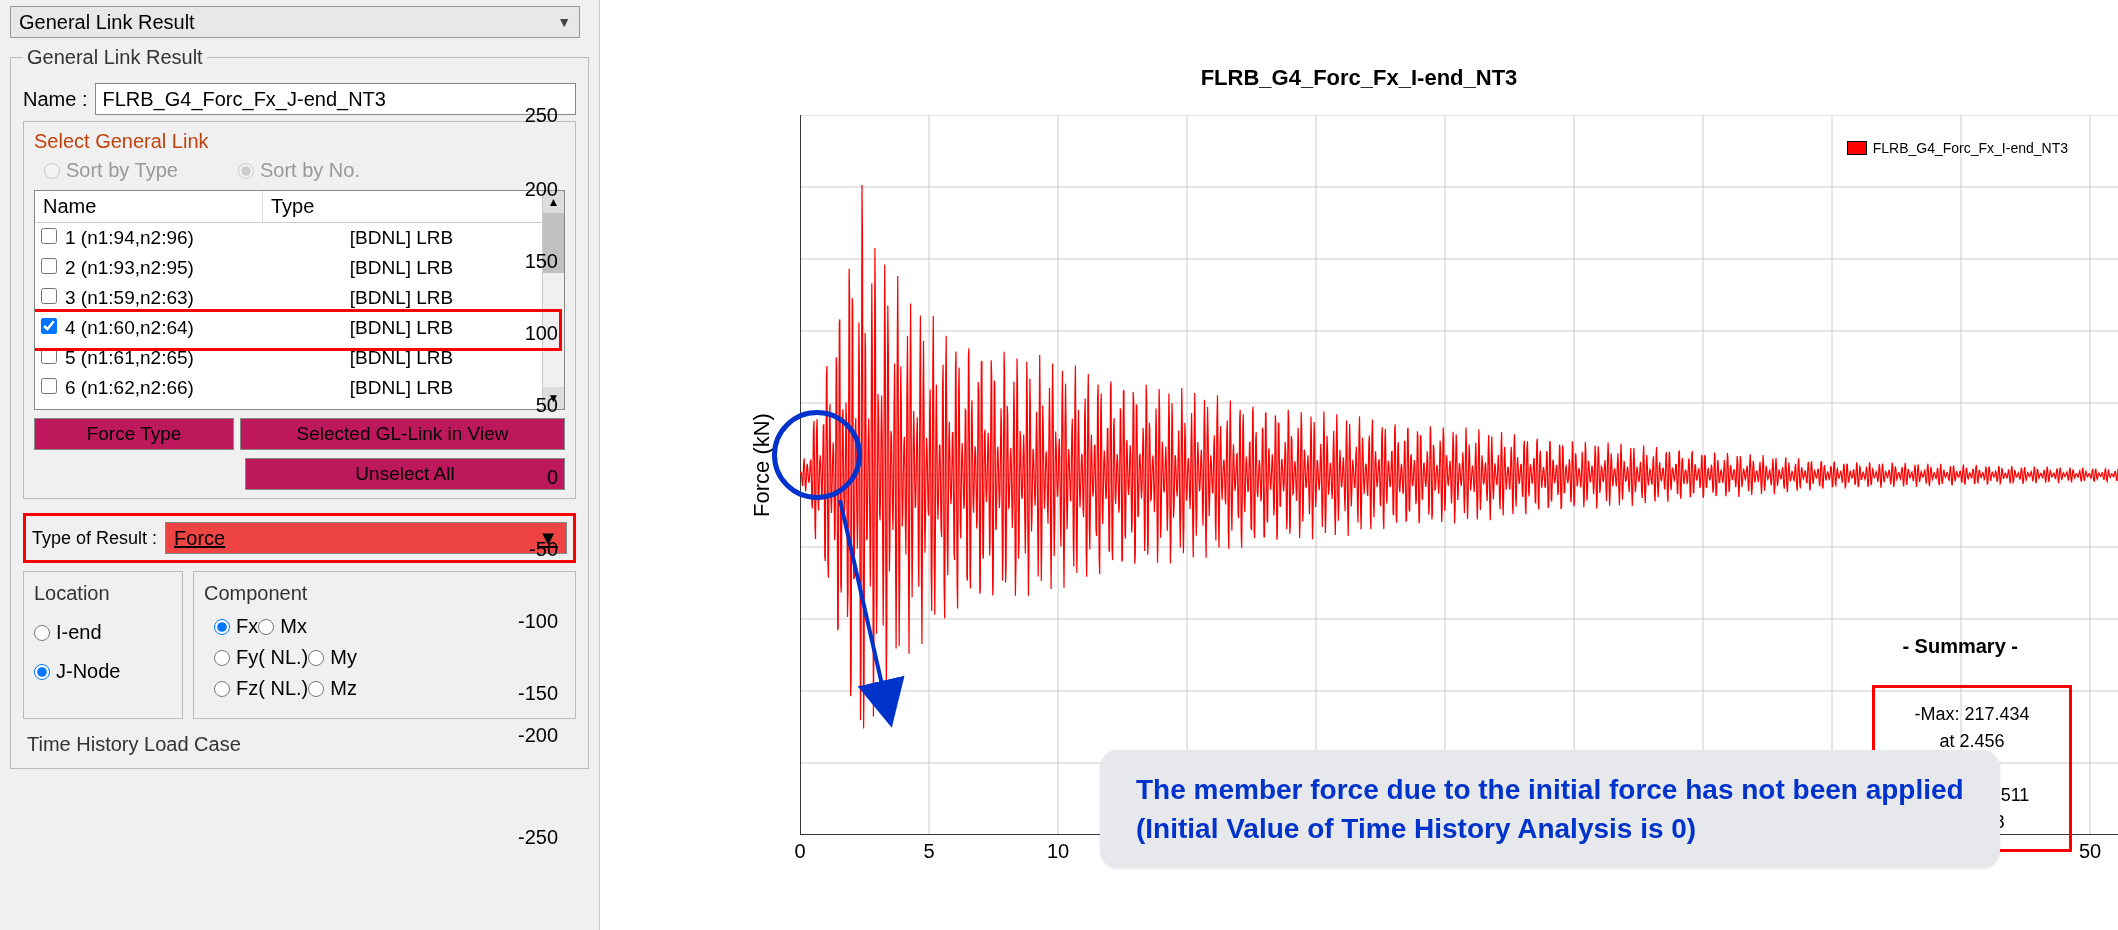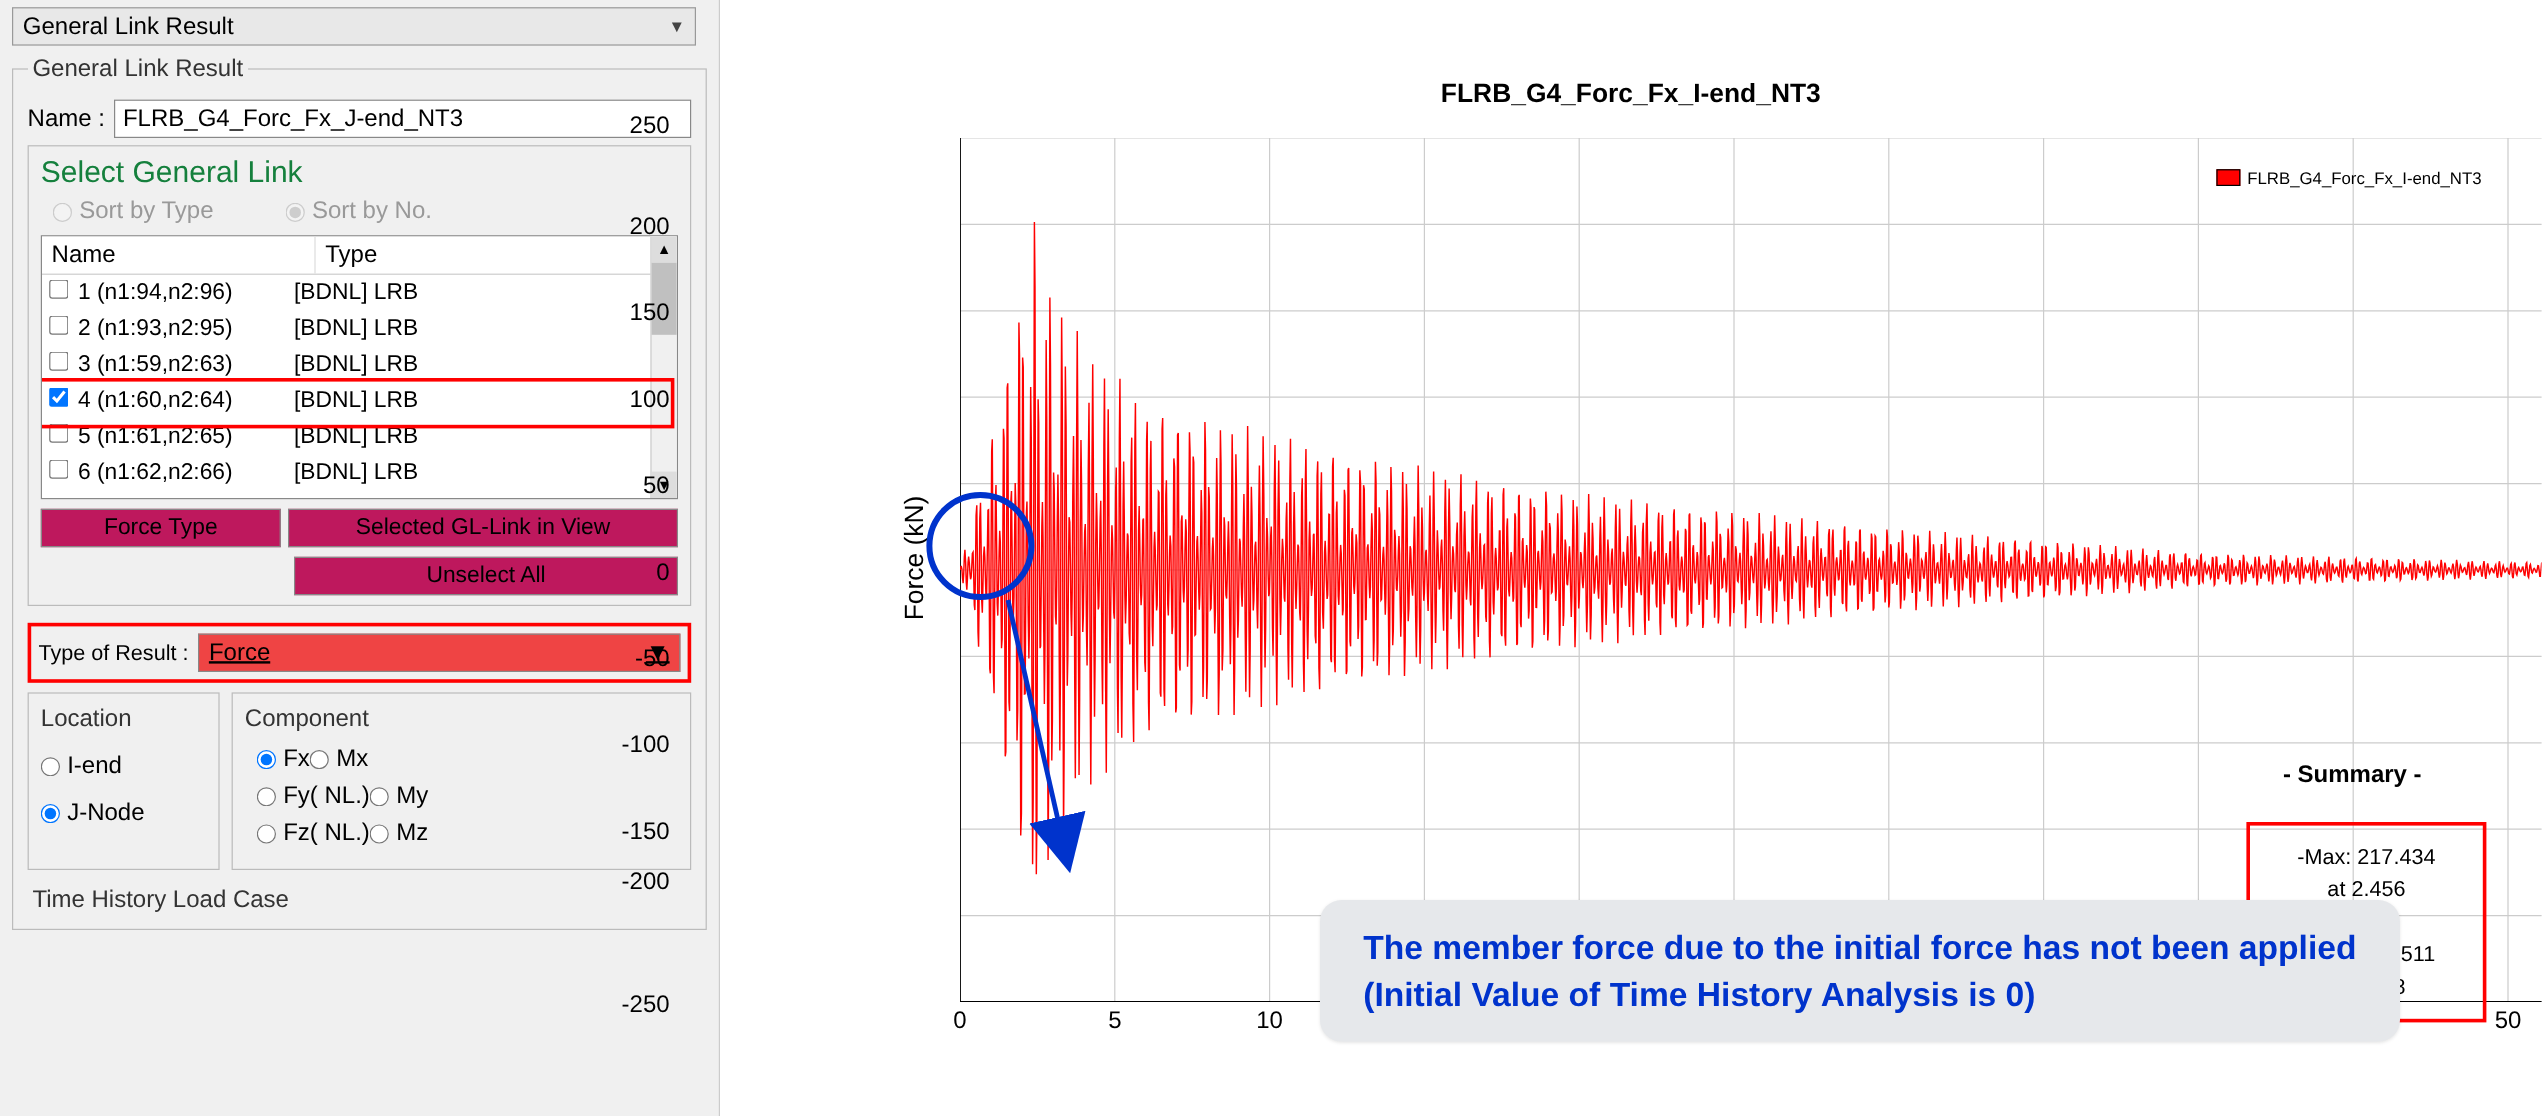--- a/index.html
+++ b/index.html
@@ -8,34 +8,34 @@
 
 .left-panel { width: 600px; background: #f0f0f0; border-right: 1px solid #ccc; padding: 6px 10px; }
 .combo-main { width: 570px; height: 32px; background: #e8e8e8; border: 1px solid #999; font-size: 20px; padding: 2px 8px; display: flex; align-items: center; justify-content: space-between; }
 .combo-main .arrow { font-size: 14px; color: #444; }
 fieldset.group { border: 1px solid #bbb; margin-top: 8px; padding: 8px 12px 12px 12px; }
 legend.group-title { font-size: 20px; padding: 0 4px; color: #333; }
 .row { display: flex; align-items: center; margin: 6px 0; gap: 8px; }
 .name-row label { font-size: 20px; }
 .name-input { flex: 1; border: 1px solid #888; padding: 2px 6px; font-size: 20px; background: #fff; height: 32px; }
 .subgroup { border: 1px solid #bbb; margin-top: 6px; padding: 8px 10px; }
-.subgroup-title { font-size: 25px; color: #15803d; margin-bottom: 6px; }
+.subgroup-title { font-size: 20px; color: #c2410c; margin-bottom: 6px; }
 .radio-row { display: flex; gap: 60px; margin-bottom: 8px; padding-left: 10px; }
 .radio-item { display: flex; align-items: center; gap: 6px; font-size: 20px; }
 .radio-item.disabled { color: #999; }
 .listbox { border: 1px solid #888; background: #fff; height: 220px; overflow: hidden; position: relative; }
 .list-header { display: flex; background: #fff; border-bottom: 1px solid #ccc; }
 .list-header > div { padding: 4px 8px; font-size: 20px; border-right: 1px solid #ddd; }
 .col-name { width: 228px; }
 .col-type { flex: 1; }
 .list-body { overflow-y: hidden; position: relative; }
 .list-row { display: flex; align-items: center; padding: 0 6px; height: 30px; font-size: 19px; }
 .list-row .chk { width: 24px; }
 .list-row .nm { width: 180px; white-space: nowrap; }
-.list-row .tp { flex: 1; }
+.list-row .tp { flex: 1; text-align: center; }
 .list-row.highlighted { background: #fff; }
 .red-box { border: 3px solid #ff0000; position: absolute; pointer-events: none; }
 .scrollbar-v { position: absolute; right: 0; top: 0; width: 22px; height: 100%; background: #f0f0f0; border-left: 1px solid #ccc; }
 .scroll-arrow { height: 22px; background: #ddd; display: flex; align-items: center; justify-content: center; font-size: 12px; }
 .scroll-thumb { background: #c0c0c0; height: 60px; margin: 0; }
 .btn-row { display: flex; gap: 6px; margin-top: 8px; }
 .btn { border: 1px solid #888; background: #be185d; padding: 4px 10px; font-size: 19px; text-align: center; cursor: pointer; }
 .btn.force-type { width: 200px; }
 .btn.sel-view { flex: 1; }
 .btn.unselect { width: 320px; margin-left: auto; }
@@ -211,21 +211,21 @@
 
       <div class="th-title">Time History Load Case</div>
     </fieldset>
   </div>
 
   <div class="chart-area">
     <div class="chart-title">FLRB_G4_Forc_Fx_I-end_NT3</div>
 
     <div class="y-label">Force (kN)</div>
 
-    <div class="y-tick" style="top:94px;text-align:right;">250</div>
+    <div class="y-tick" style="top:104px;text-align:right;">250</div>
     <div class="y-tick" style="top:178px;">200</div>
     <div class="y-tick" style="top:250px;">150</div>
     <div class="y-tick" style="top:322px;">100</div>
     <div class="y-tick" style="top:394px;">50</div>
     <div class="y-tick" style="top:466px;">0</div>
     <div class="y-tick" style="top:538px;">-50</div>
     <div class="y-tick" style="top:610px;">-100</div>
     <div class="y-tick" style="top:682px;">-150</div>
     <div class="y-tick" style="top:724px;">-200</div>
     <div class="y-tick" style="top:826px;">-250</div>

